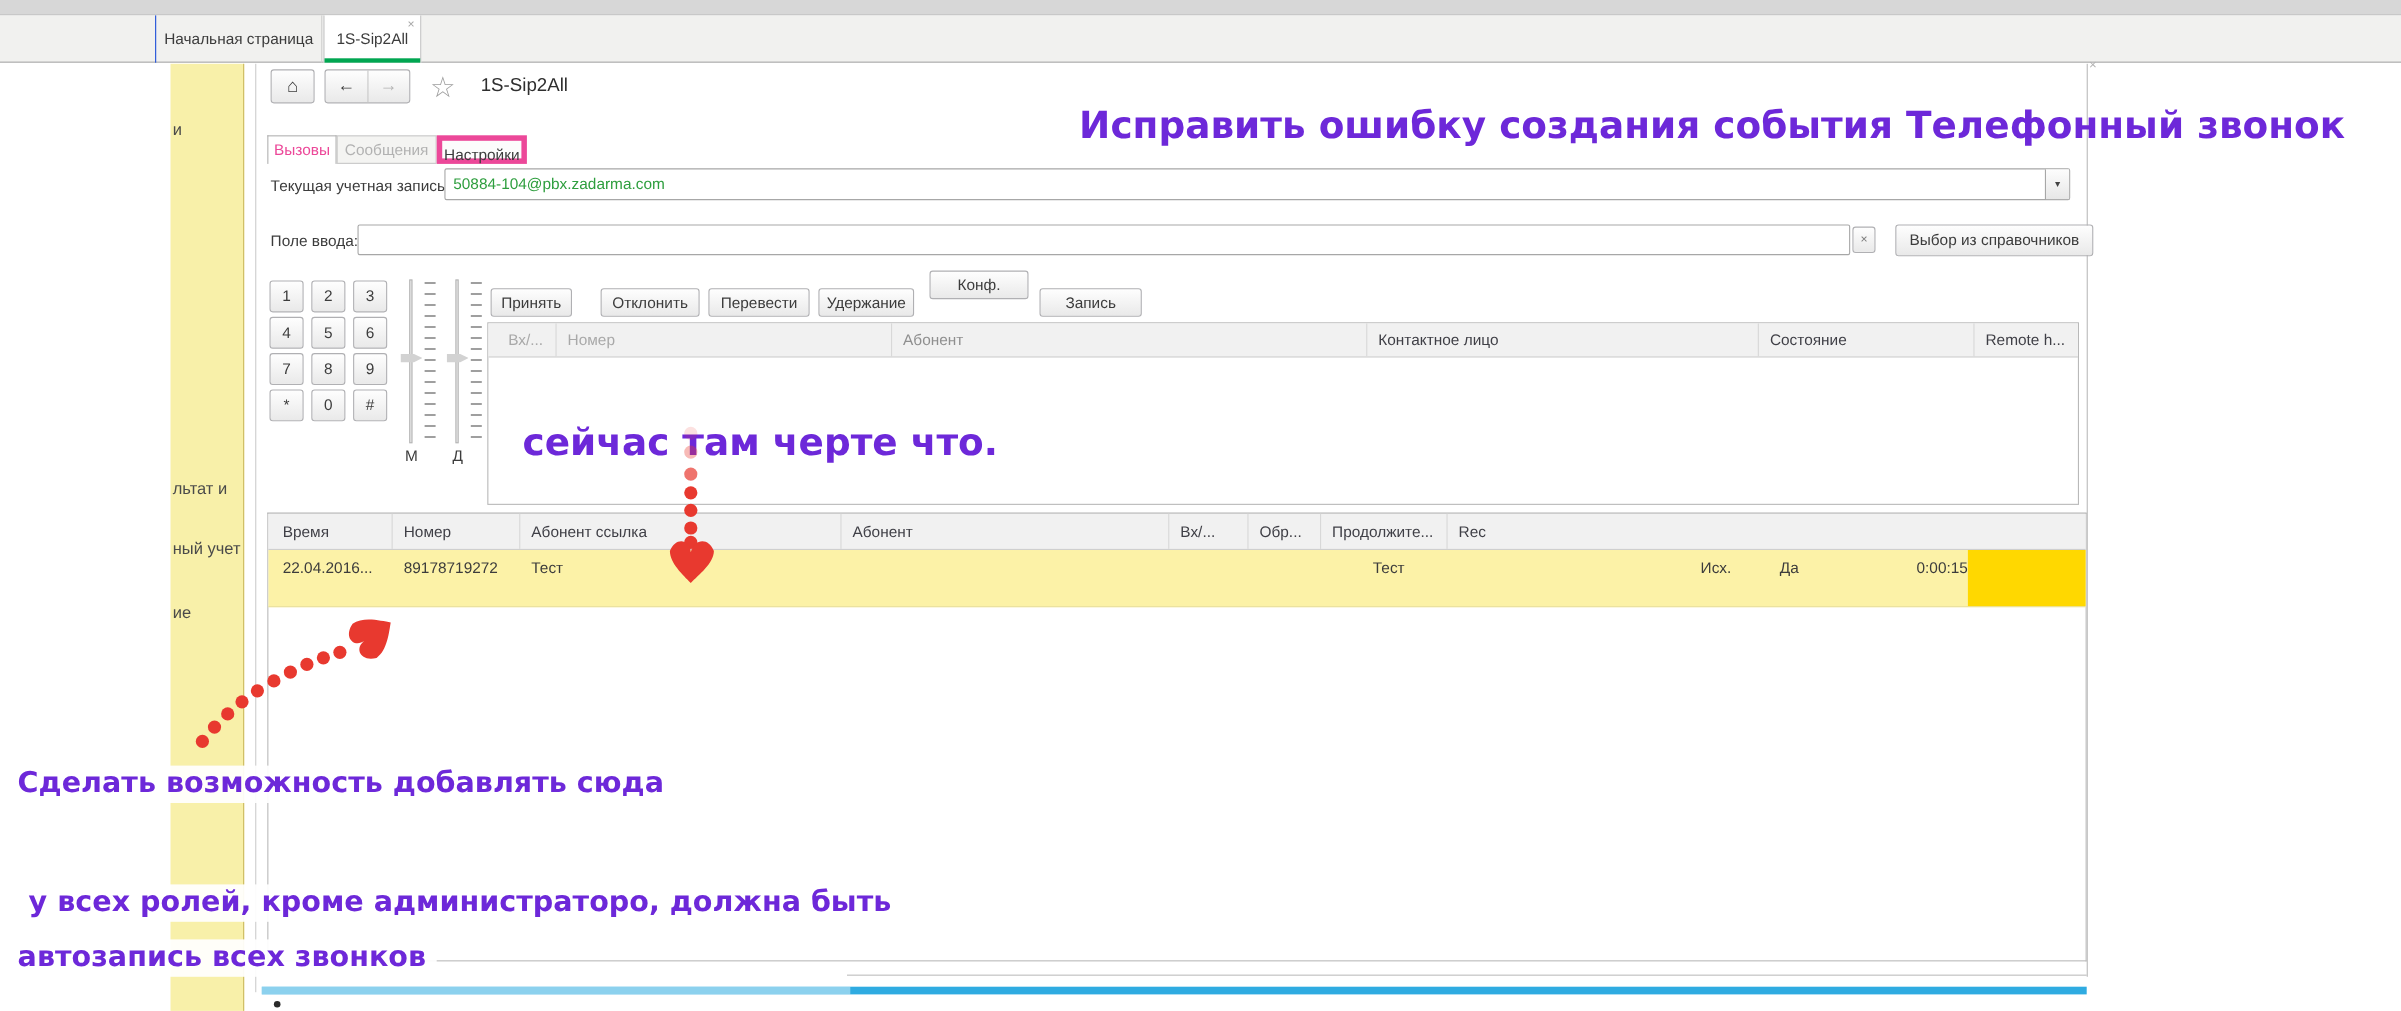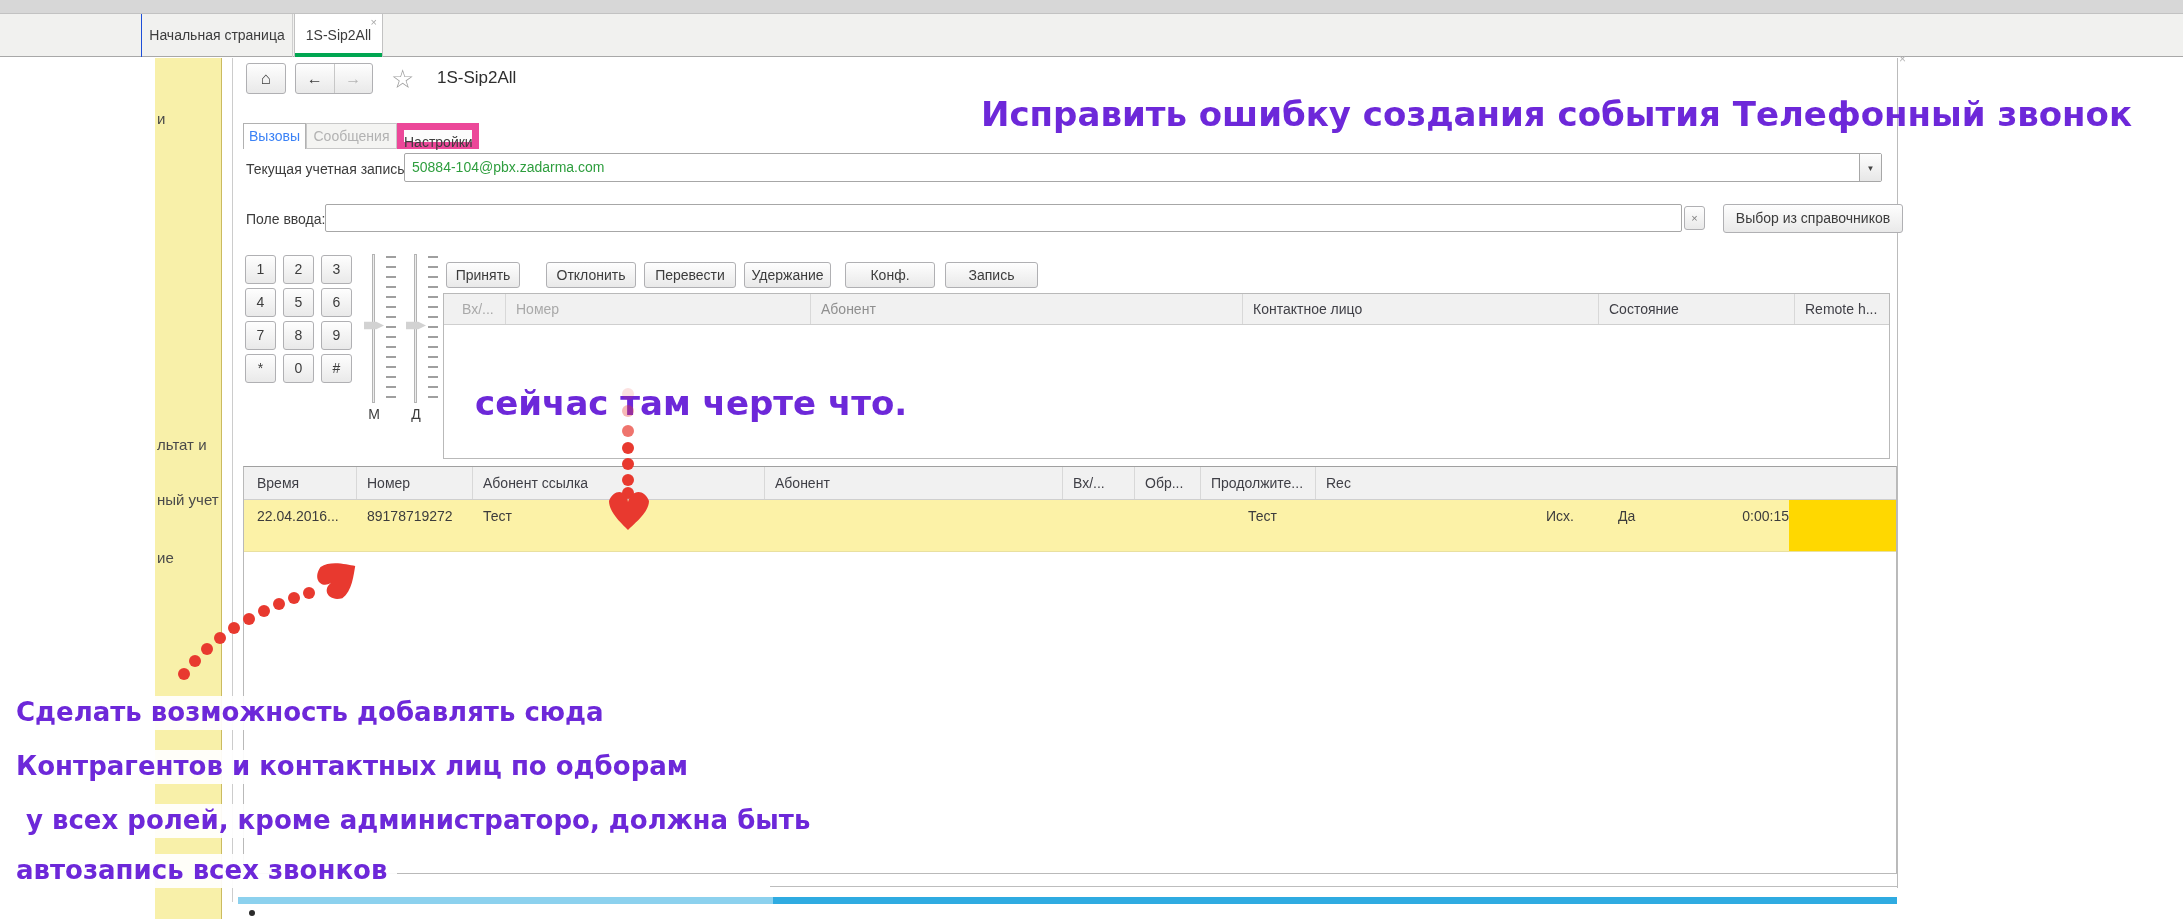--- a/index.html
+++ b/index.html
@@ -25,23 +25,23 @@
   
   .btn { background:linear-gradient(#fefefe,#e9e9e9); border:1px solid #b0b0b3; border-radius:3px;
          color:#3c3c3c; font-size:14px; text-align:center; cursor:default; }
   .navgroup { left:295px; top:63px; width:78px; height:31px; display:flex; }
   .navgroup span { flex:1; line-height:29px; text-align:center; font-size:16px; }
   .star { font-size:26px; color:#9f9f9f; line-height:26px; }
   .page-title { font-size:17px; color:#2e2e2e; }
 
   
   .ftab { top:123px; height:26px; line-height:25px; text-align:center; font-size:14px; }
-  .ftab.active { background:#fff; border:1px solid #b1b1b1; border-bottom:none; color:#3b82f6; z-index:2; }
+  .ftab.active { background:#fff; border:1px solid #b1b1b1; border-bottom:none; color:#ec4899; z-index:2; }
   .ftab.disabled { background:#f4f4f2; border:1px solid #c8c8c8; color:#b2b2b2; }
-  .ftab.normal { background:#fcfcfc; border:7px solid #ec4899; color:#3c3c3c; }
+  .ftab.normal { background:#fcfcfc; border:5px solid #ec4899; color:#3c3c3c; }
 
   .lbl { font-size:14px; color:#3c3c3c; white-space:nowrap; }
   .field { border:1px solid #a7a7a7; border-radius:2px; background:#fff; font-size:14px; }
   input.field { padding:0 6px; outline:none; font-family:"Liberation Sans",sans-serif; }
   .acc-field { color:#2e9e3e; line-height:27px; padding-left:7px; }
   .dd-btn { position:absolute; right:0; top:0; bottom:0; width:22px; border-left:1px solid #a7a7a7;
             background:linear-gradient(#fdfdfd,#e7e7e7); text-align:center; font-size:10px; color:#444; line-height:27px; }
 
   
   .key { width:31px; height:29px; line-height:27px; }
@@ -143,21 +143,21 @@
   <div class="abs slider-lbl" style="left:366px;top:406px;">М</div>
   <div class="abs rail" style="left:414px;top:254px;height:149px;"></div>
   <div class="abs ticks" style="left:428px;top:256px;height:145px;"></div>
   <div class="abs handle" style="left:406px;top:321px;"></div>
   <div class="abs slider-lbl" style="left:408px;top:406px;">Д</div>
 
   <div class="abs btn" style="left:446px;top:262px;width:74px;height:26px;line-height:24px;">Принять</div>
   <div class="abs btn" style="left:546px;top:262px;width:90px;height:26px;line-height:24px;">Отклонить</div>
   <div class="abs btn" style="left:644px;top:262px;width:92px;height:26px;line-height:24px;">Перевести</div>
   <div class="abs btn" style="left:744px;top:262px;width:87px;height:26px;line-height:24px;">Удержание</div>
-  <div class="abs btn" style="left:845px;top:262px;width:90px;height:26px;line-height:24px;">Конф.</div>
+  <div class="abs btn" style="left:845px;top:246px;width:90px;height:26px;line-height:24px;">Конф.</div>
   <div class="abs btn" style="left:945px;top:262px;width:93px;height:26px;line-height:24px;">Запись</div>
 
   <div class="abs gridbox" style="left:443px;top:293px;width:1447px;height:166px;">
     <div class="hrow" style="height:31px;">
       <div class="hcell dim" style="width:62px;padding-left:18px;">Вх/...</div>
       <div class="hcell dim" style="width:305px;">Номер</div>
       <div class="hcell half" style="width:432px;">Абонент</div>
       <div class="hcell" style="width:356px;">Контактное лицо</div>
       <div class="hcell" style="width:196px;">Состояние</div>
       <div class="hcell" style="flex:1;border-right:none;">Remote h...</div>
@@ -221,23 +221,20 @@
       <circle cx="111" cy="56" r="6"></circle>
       <circle cx="126" cy="50" r="6"></circle>
       <circle cx="141" cy="45" r="6"></circle>
       <path transform="rotate(-125 170 30)" d="M151,22 C156,8 170,10 170,22 C170,10 184,8 189,22 C189,34 176,45 170,51 C164,45 151,34 151,22 Z"></path>
     </g>
   </svg>
 
   <div class="abs anno small" style="left:10px;top:696px;">
     <span class="bgline">Сделать возможность добавлять сюда</span>
   </div>
-  <div class="abs anno small" style="left:10px;top:750px;">
-    <span class="bgline">Контрагентов и контактных лиц по одборам</span>
-  </div>
   <div class="abs anno small" style="left:20px;top:804px;">
     <span class="bgline">у всех ролей, кроме администраторо, должна быть</span>
   </div>
   <div class="abs anno small" style="left:10px;top:854px;">
     <span class="bgline">автозапись всех звонков</span>
   </div>
 
 </div>
 
 </body></html>

